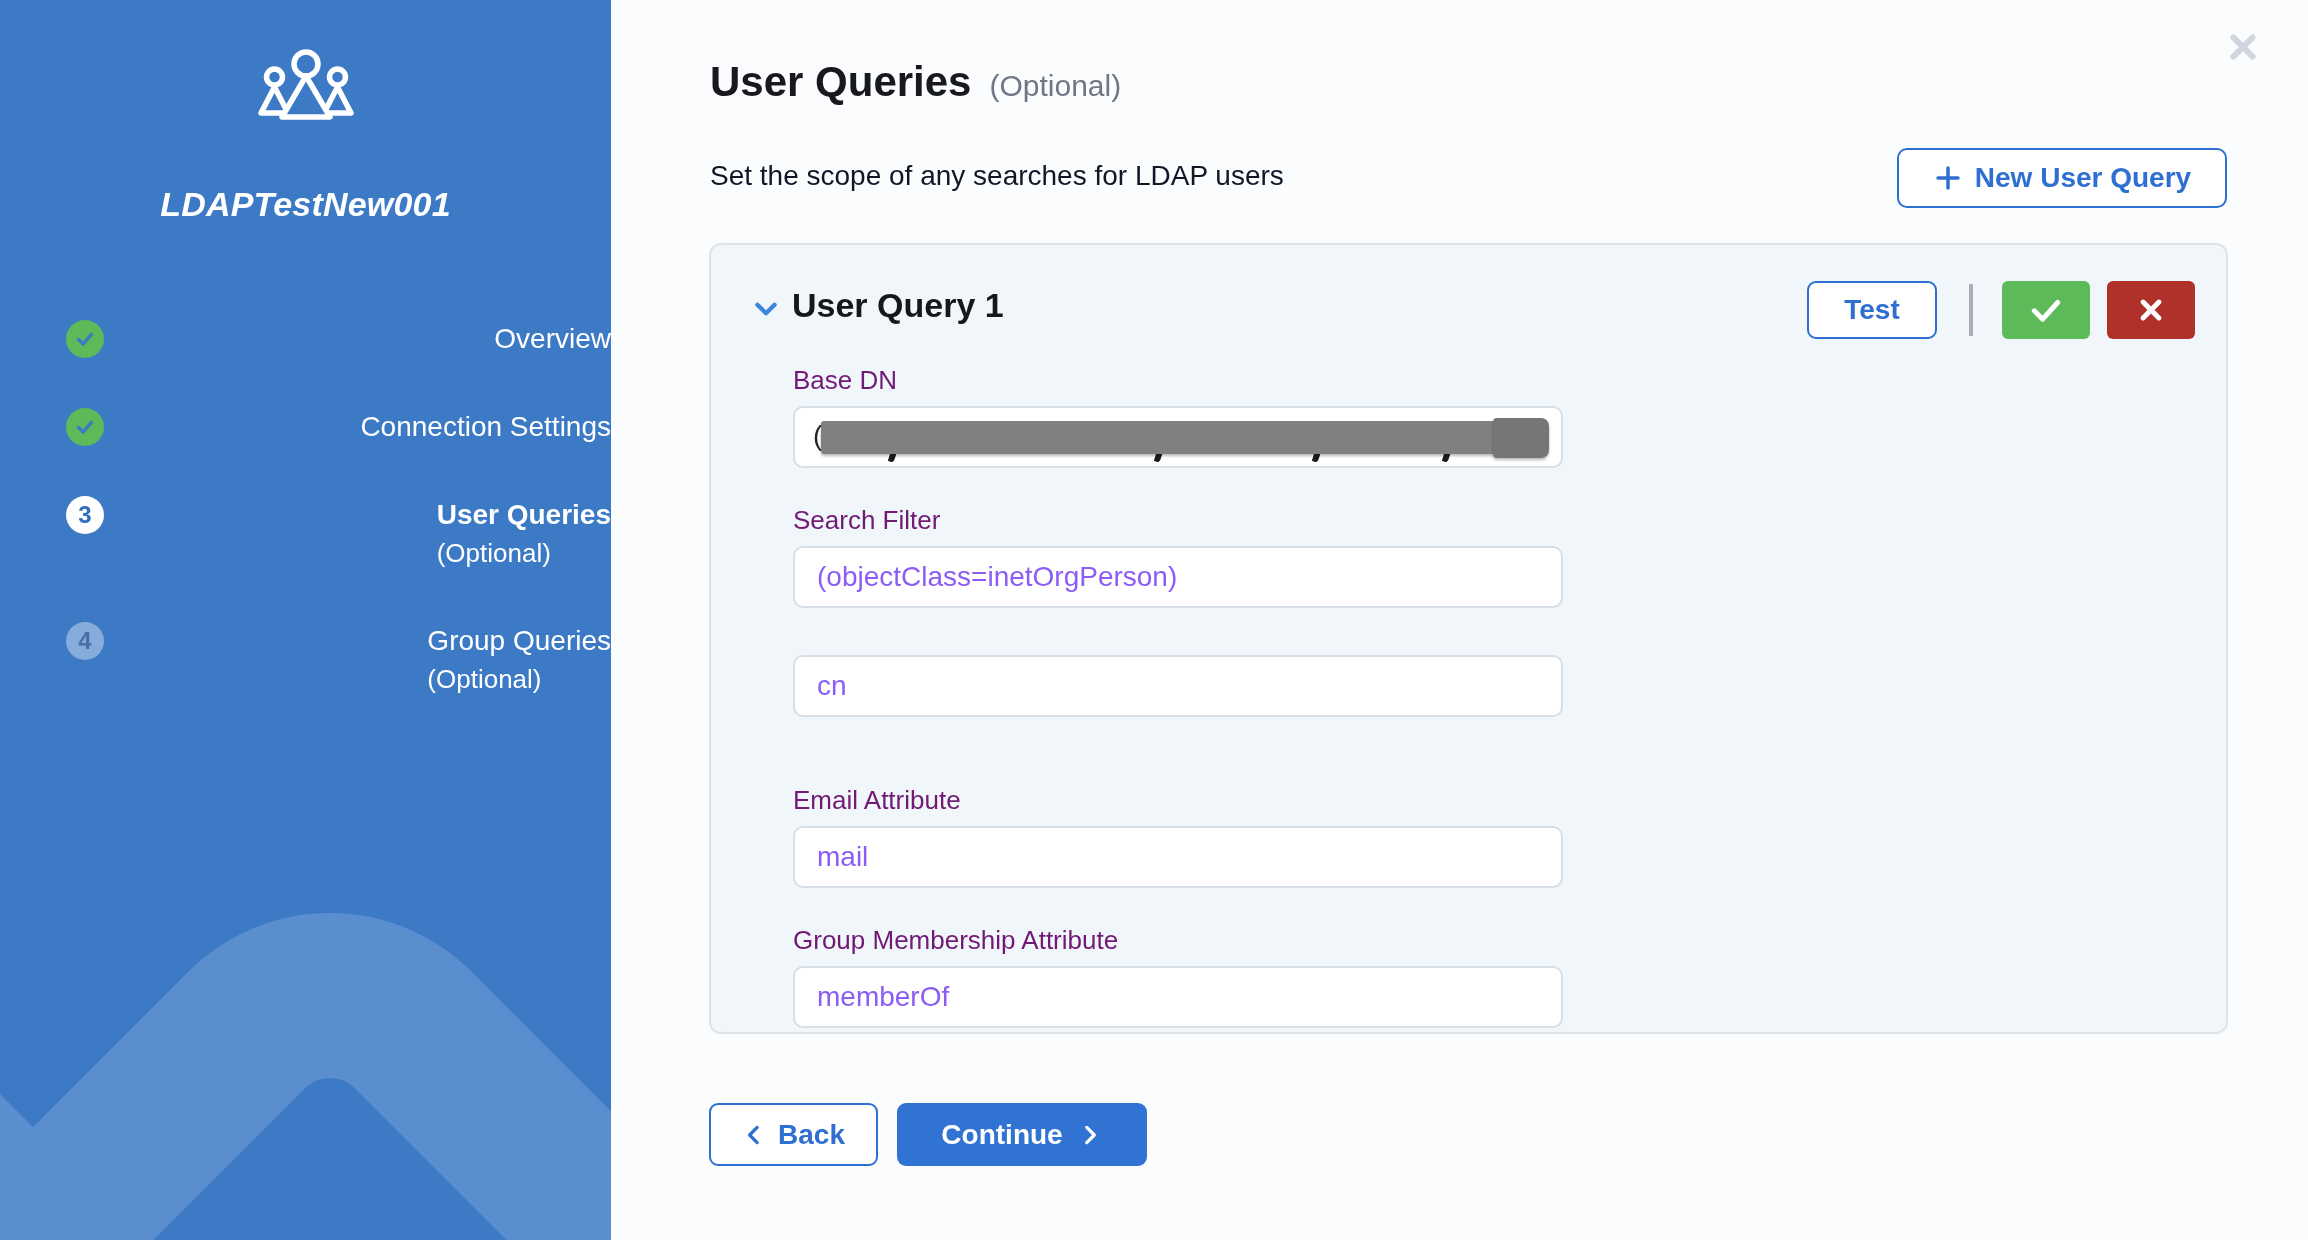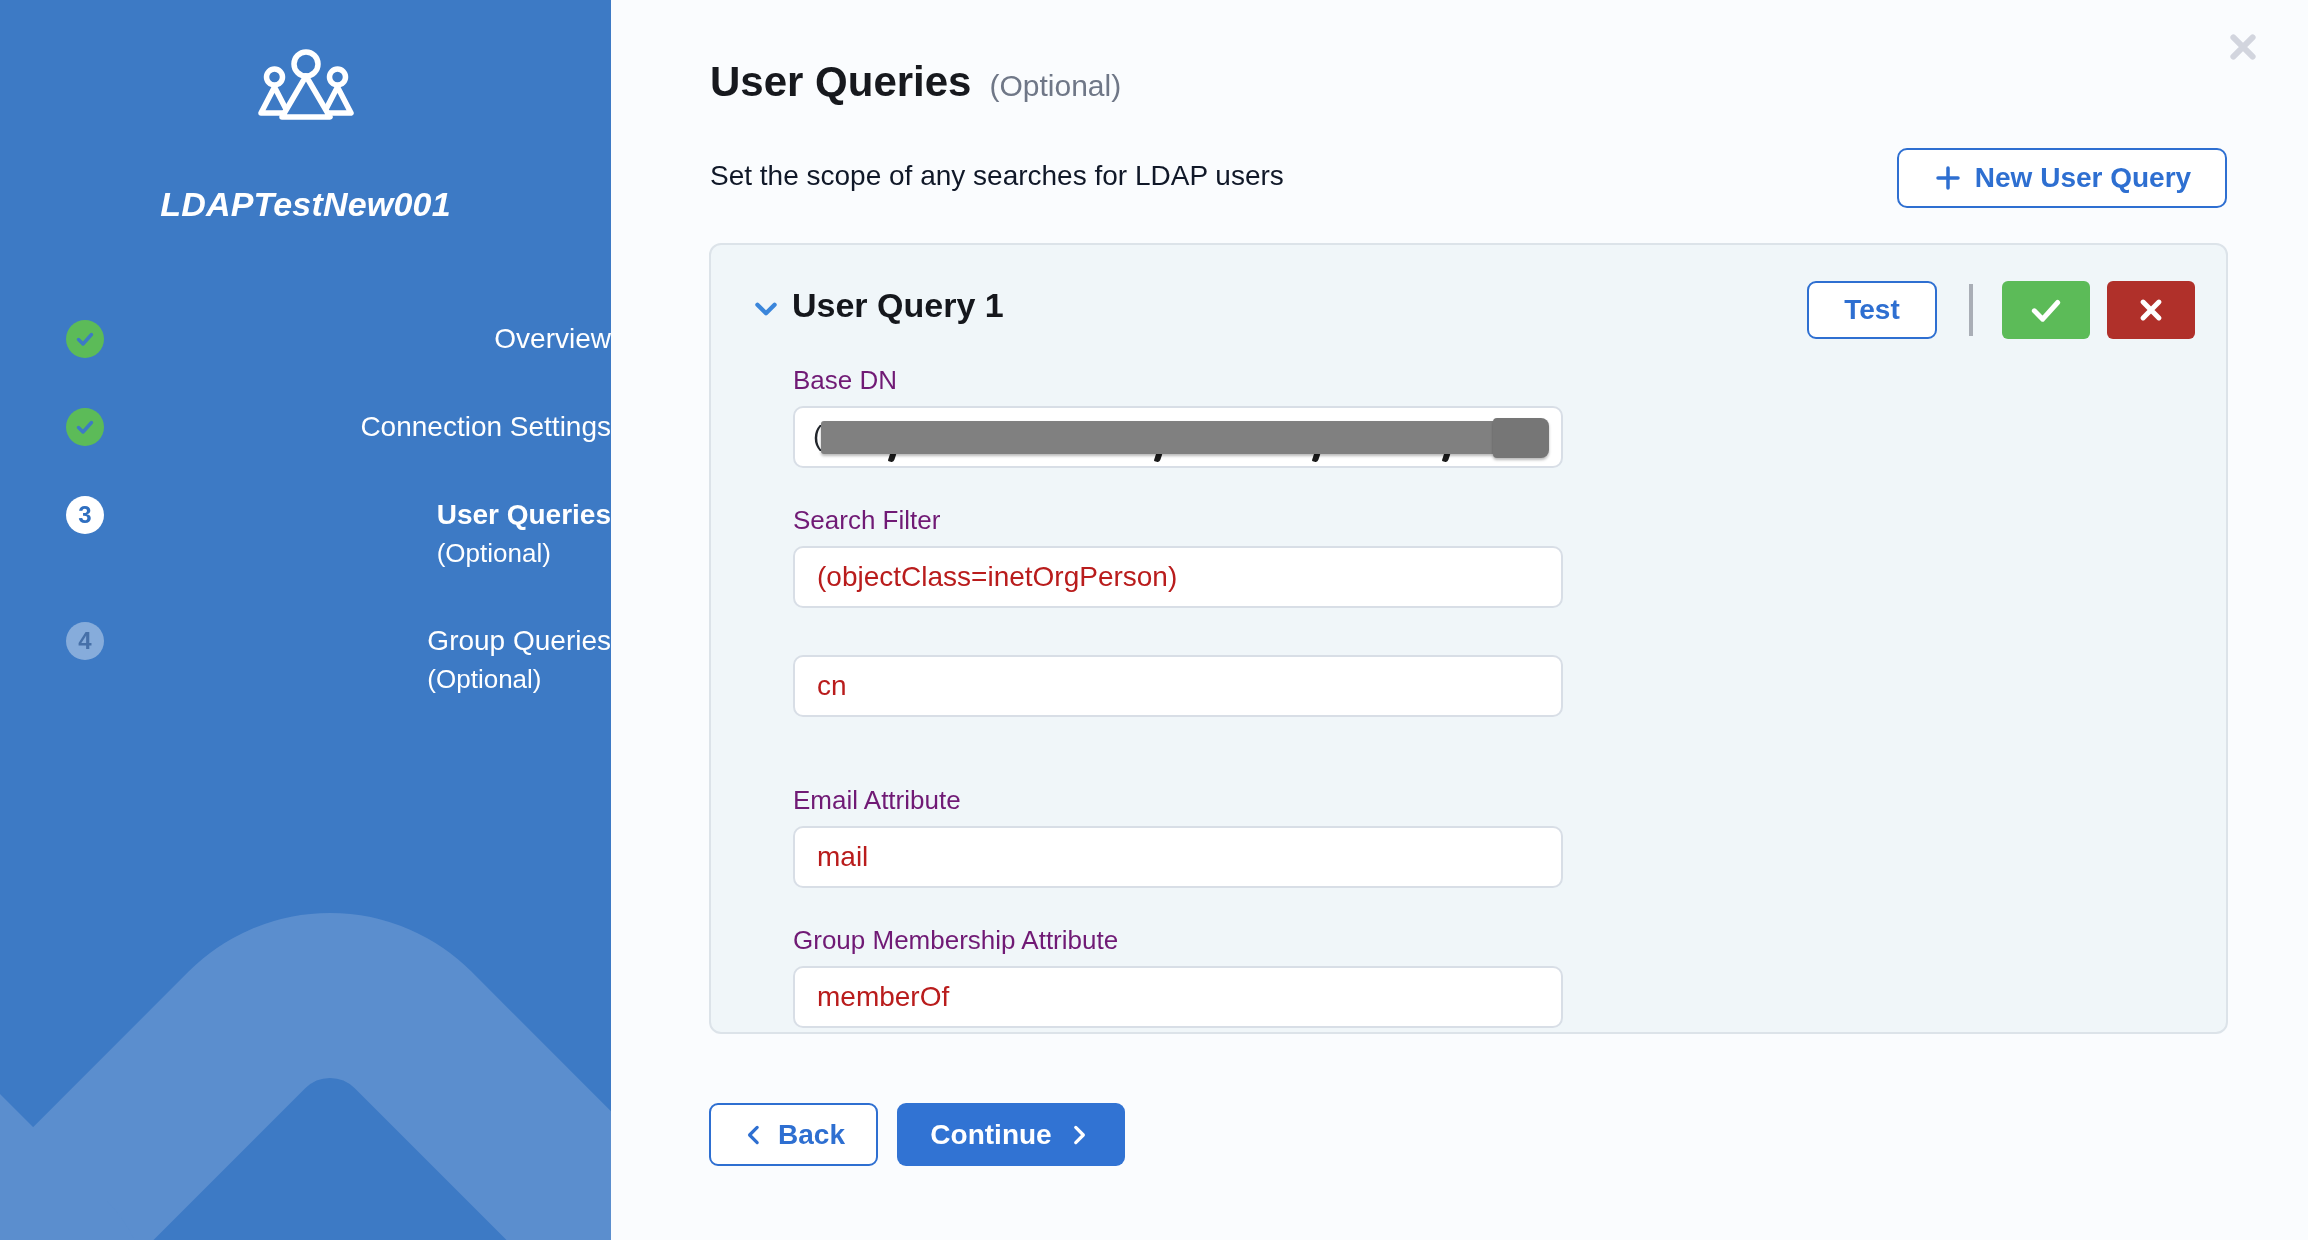--- a/index.html
+++ b/index.html
@@ -44,36 +44,36 @@
   .action-divider { position:absolute; left:1258px; top:39px; width:4px; height:52px; background:#A9AEB6; }
   .icon-btn { position:absolute; top:36px; width:88px; height:58px; border:none; border-radius:6px; display:flex;
               align-items:center; justify-content:center; cursor:pointer; }
   .approve-btn { left:1291px; background:#5CBB58; }
   .delete-btn { left:1396px; background:#B0302A; }
 
   .field { position:absolute; left:82px; width:770px; }
   .field-label { display:block; font-size:26px; color:#701a75; font-weight:500; }
   .input-wrap { position:relative; margin-top:10px; }
   .text-input { width:770px; height:62px; background:#fff; border:2px solid #D8DEE6; border-radius:10px;
-                padding:0 22px; font-size:28px; color:#b91c1c; font-family:inherit; outline:none; }
+                padding:0 22px; font-size:28px; color:#8b5cf6; font-family:inherit; outline:none; }
   .f0 { top:120px; } .f1 { top:260px; } .f2 { top:400px; } .f3 { top:540px; } .f4 { top:680px; }
 
   
   .redact-char { position:absolute; left:20px; top:14px; font-size:28px; color:#22262c; }
   .redact-bar { position:absolute; left:28px; top:15px; width:676px; height:33px; background:#808080;
                 border-radius:3px; box-shadow:0 2px 3px rgba(0,0,0,0.28); z-index:2; }
   .redact-cap { position:absolute; left:700px; top:12px; width:56px; height:40px; background:#767676;
                 border-radius:4px 8px 8px 4px; z-index:3; box-shadow:0 2px 3px rgba(0,0,0,0.28); }
   .descender { position:absolute; top:47px; width:6px; height:9px; background:#1b1b1b; border-radius:0 0 3px 1px;
                transform:rotate(18deg); z-index:1; }
   .d1{left:96px;} .d2{left:362px;} .d3{left:520px;} .d4{left:650px;}
 
   
   .back-btn { position:absolute; left:98px; top:1103px; width:169px; height:63px; border-radius:9px; font-size:28px; gap:10px; }
-  .continue-btn { position:absolute; left:286px; top:1103px; width:228px; height:63px; border-radius:9px;
+  .continue-btn { position:absolute; left:286px; top:1103px; width:250px; height:63px; border-radius:9px;
                   background:#3173D3; border:none; color:#fff; font-size:28px; font-weight:700; gap:14px;
                   display:inline-flex; align-items:center; justify-content:center; cursor:pointer; font-family:inherit; }
 </style>
 </head>
 <body>
 
 <div class="app">
 
   <aside class="sidebar">
     <div class="wm wm1"></div>

